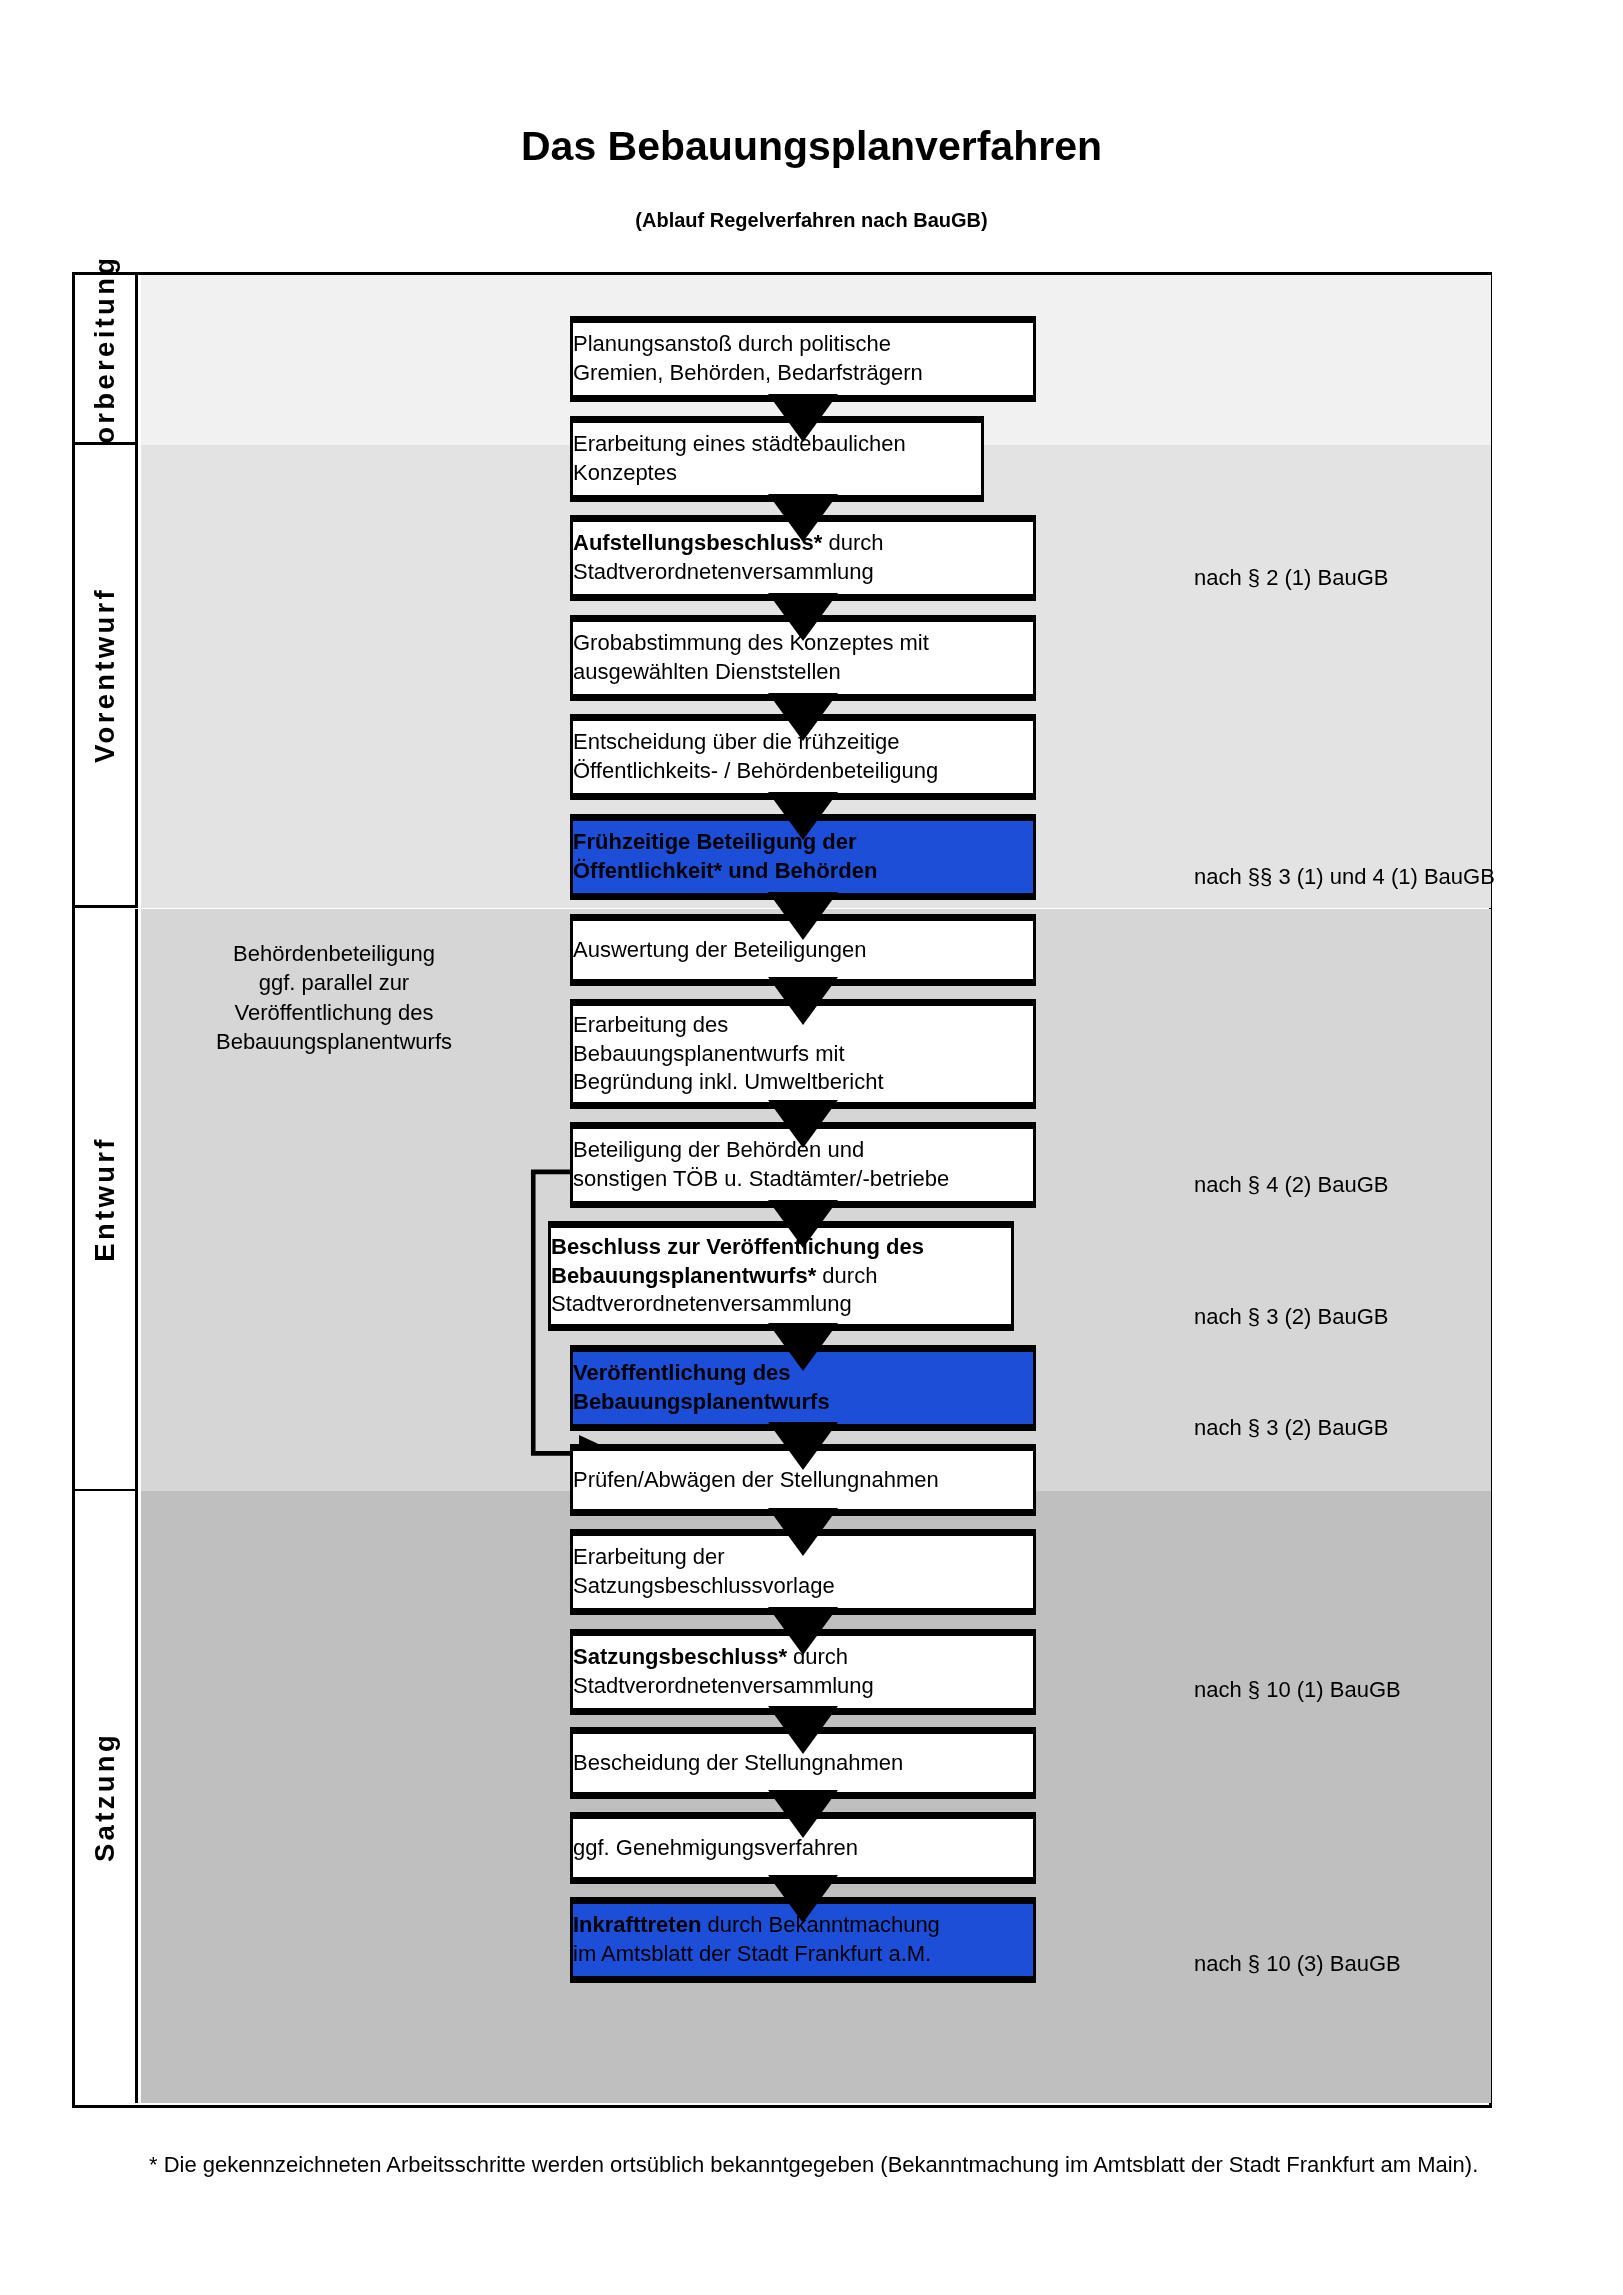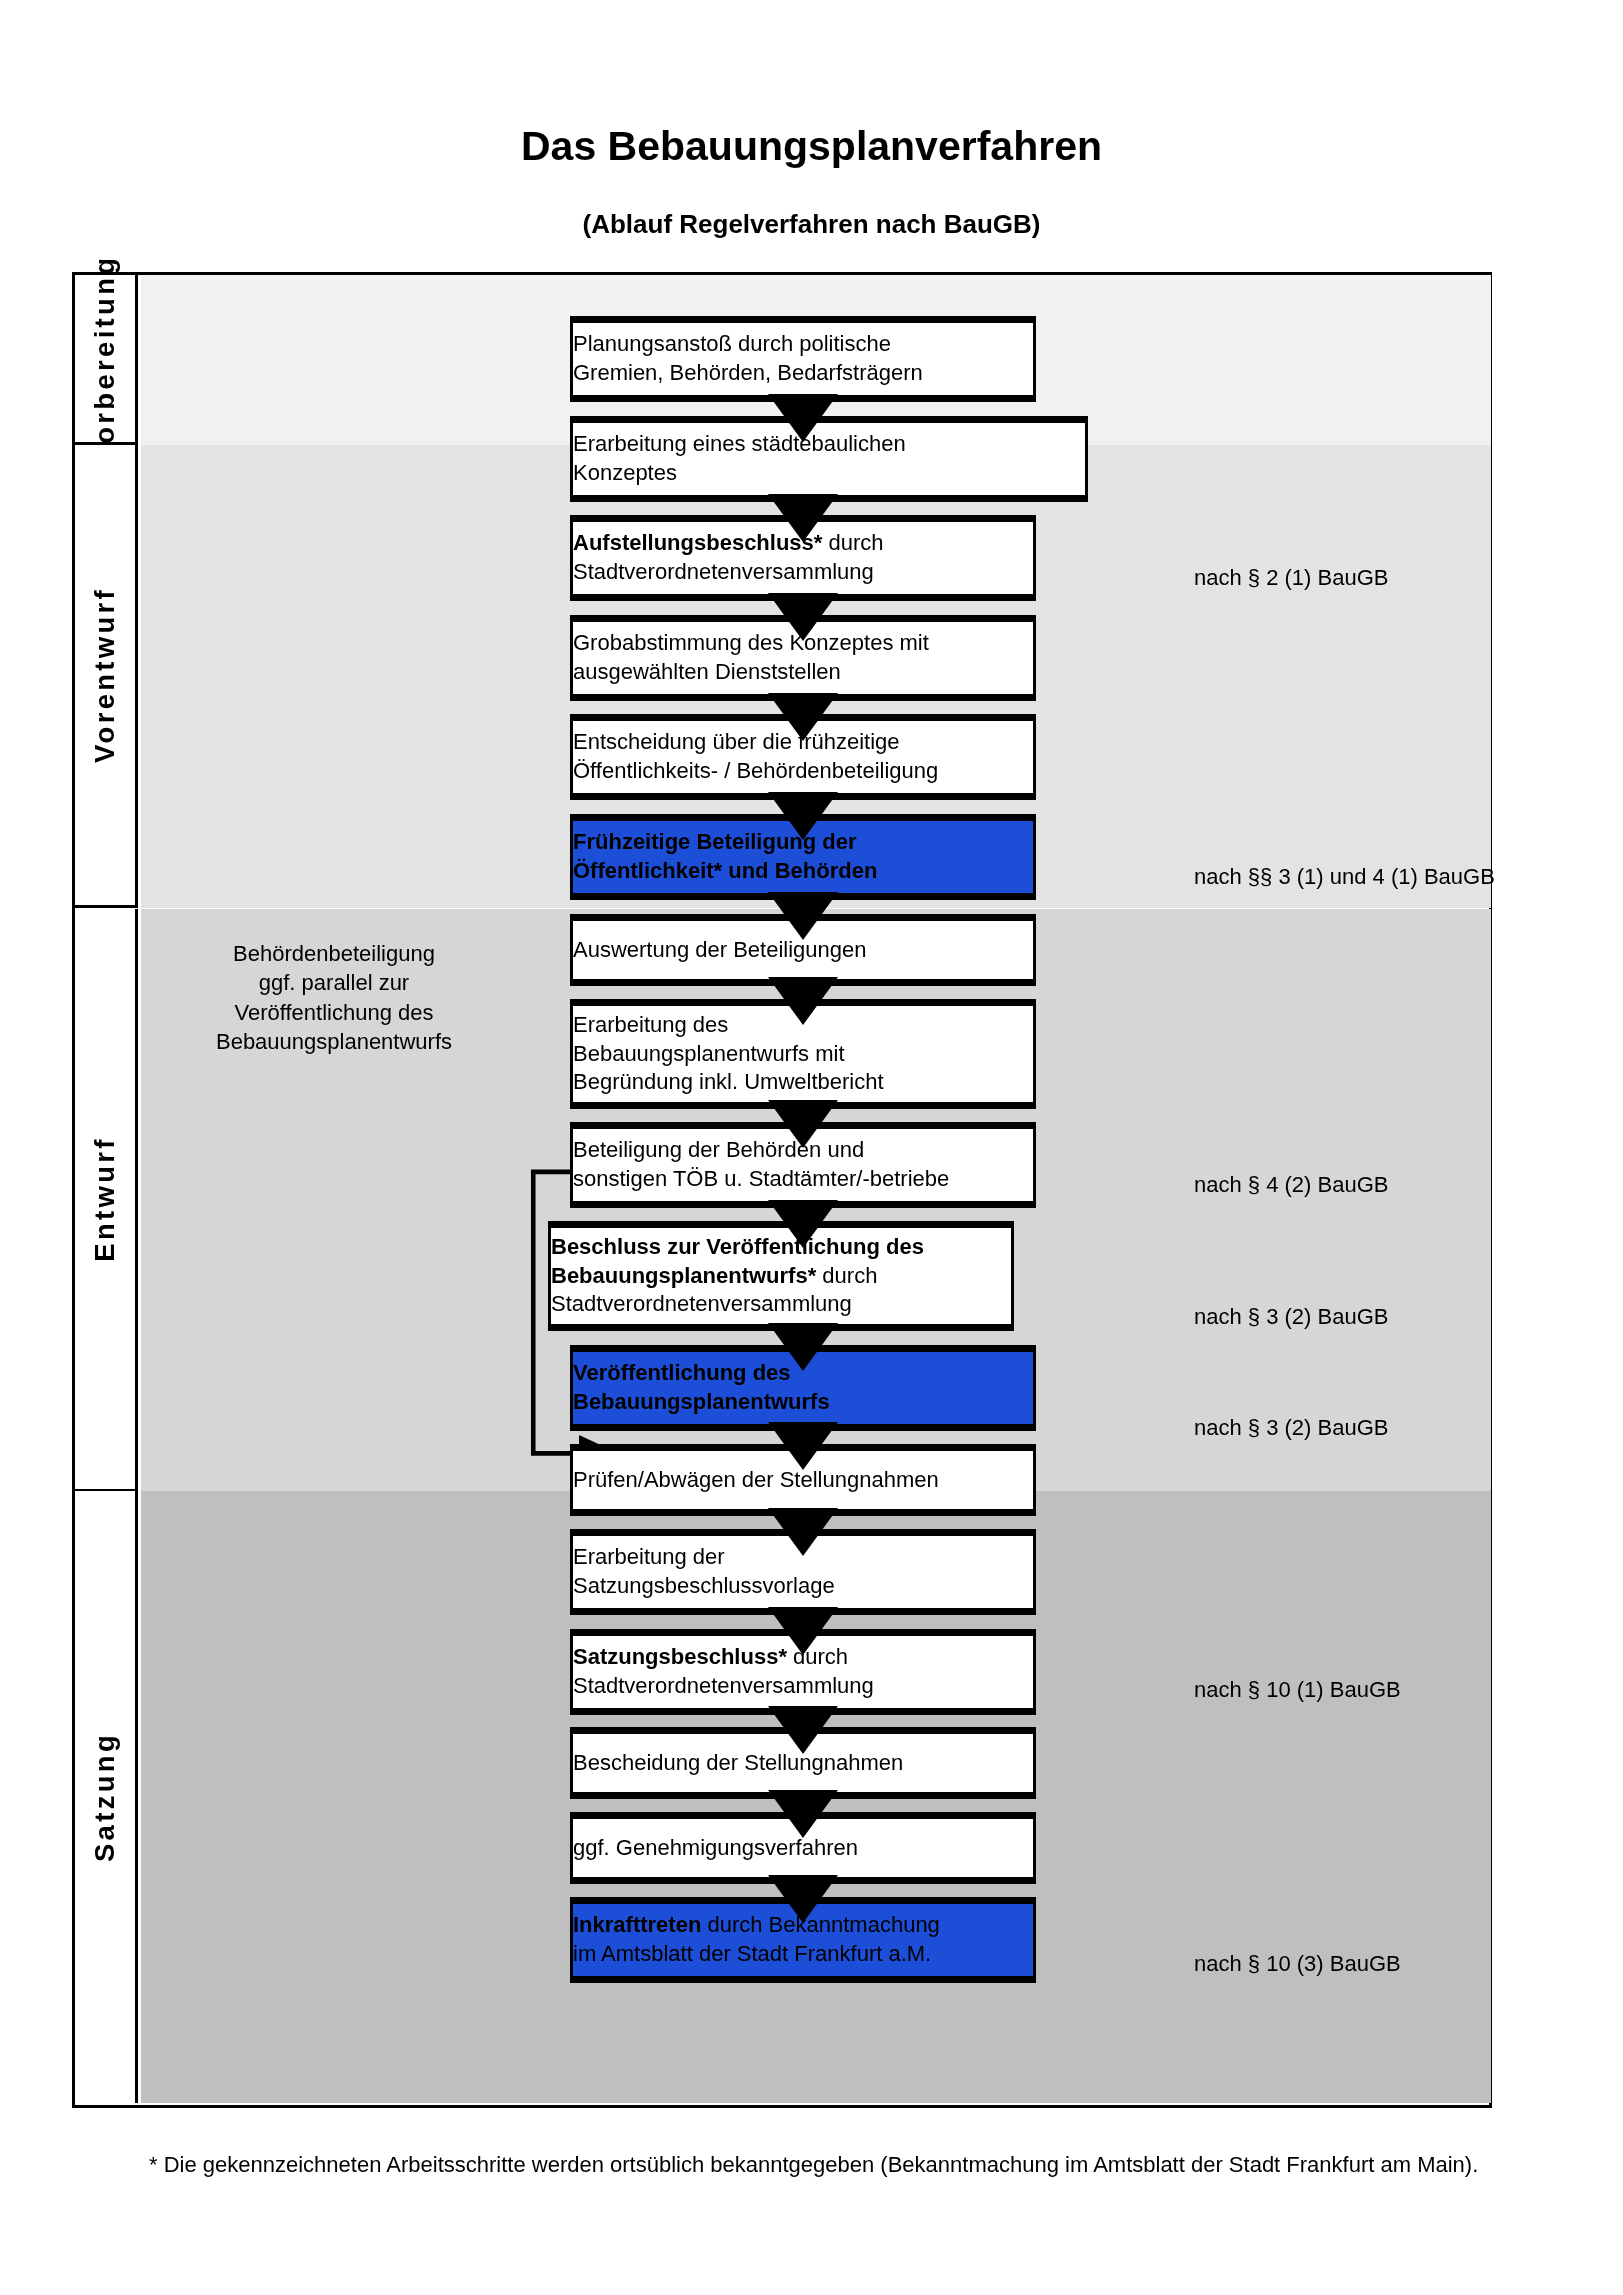--- a/index.html
+++ b/index.html
@@ -12,21 +12,21 @@
   }
   .page{position:absolute;inset:0;}
 
   
   #doc-title{
     position:absolute;left:0;top:123px;width:1623px;text-align:center;
     font-size:41px;font-weight:bold;letter-spacing:0px;
   }
   #doc-subtitle{
     position:absolute;left:0;top:209px;width:1623px;text-align:center;
-    font-size:26px;font-weight:bold;
+    font-size:20px;font-weight:bold;
   }
 
   
   #diagram-frame{
     position:absolute;left:72px;top:272px;width:1420px;height:1836px;
     border:3.9px solid #000;box-sizing:border-box;
   }
 
   
   .phase-label{
@@ -126,21 +126,21 @@
       <div>Veröffentlichung des</div>
       <div>Bebauungsplanentwurfs</div>
     </div>
 
     <div class="flow-box" id="box-0" style="left:495px;top:41px;width:466px;height:86px;">
         <span class="ln"><span>Planungsanstoß durch politische</span></span>
         <span class="ln"><span>Gremien, Behörden, Bedarfsträgern</span></span>
       </div>
     <div class="arrow-down" style="left:693px;top:119px;"></div>
 
-    <div class="flow-box" id="box-1" style="left:495px;top:141px;width:518px;height:86px;">
+    <div class="flow-box" id="box-1" style="left:495px;top:141px;width:414px;height:86px;">
         <span class="ln"><span>Erarbeitung eines städtebaulichen</span></span>
         <span class="ln"><span>Konzeptes</span></span>
       </div>
     <div class="arrow-down" style="left:693px;top:219px;"></div>
 
     <div class="flow-box" id="box-2" style="left:495px;top:240px;width:466px;height:86px;">
         <span class="ln"><span class="b">Aufstellungsbeschluss*</span><span> durch</span></span>
         <span class="ln"><span>Stadtverordnetenversammlung</span></span>
       </div>
     <div class="arrow-down" style="left:693px;top:318px;"></div>

